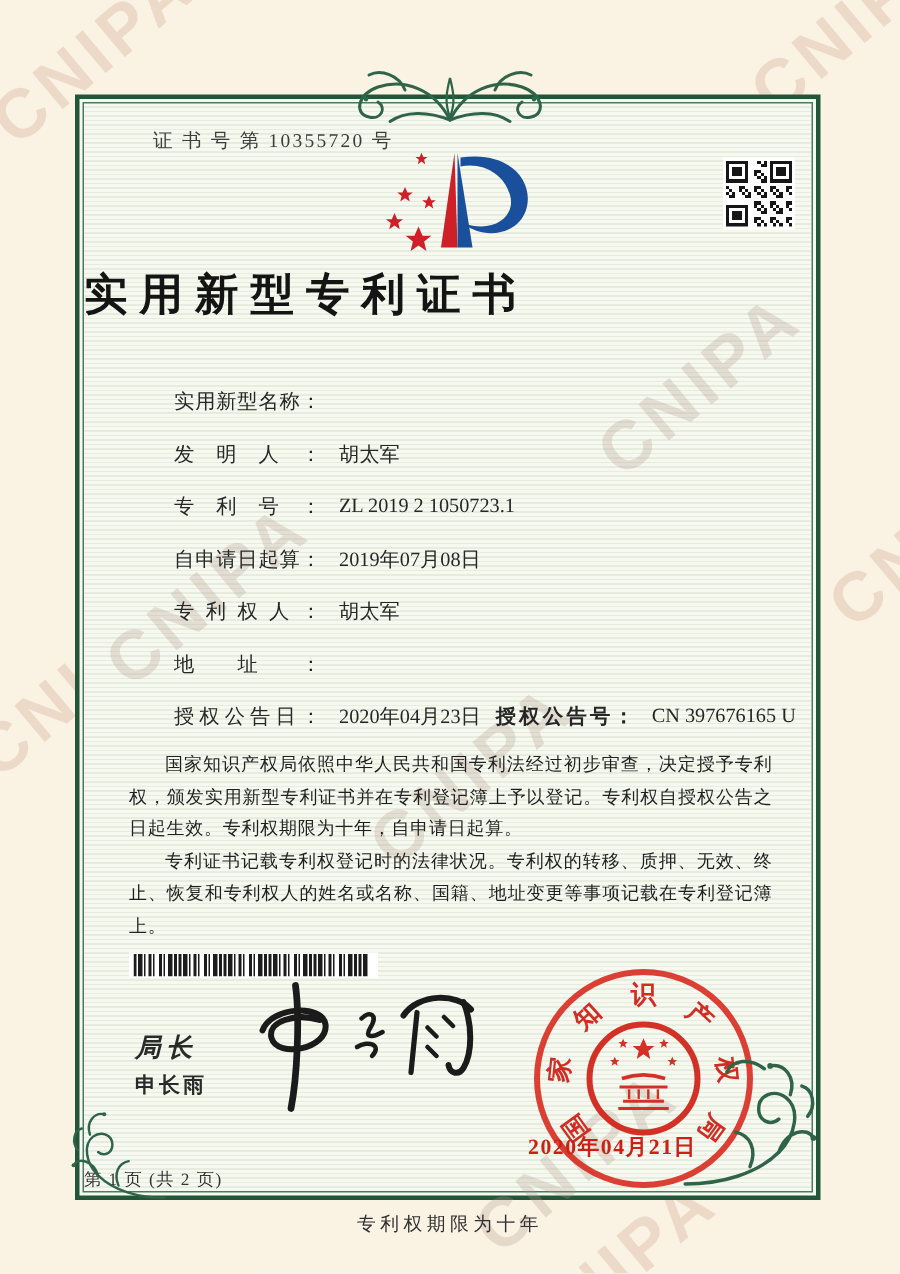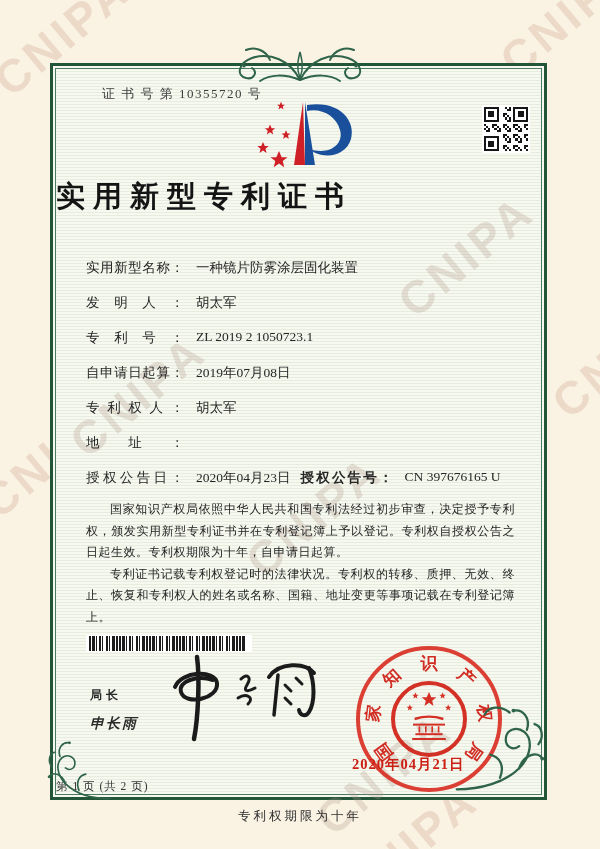--- a/index.html
+++ b/index.html
@@ -16,36 +16,36 @@
   .cert-inner{position:absolute;inset:2px;border:1px solid #4a7a60;
         background:repeating-linear-gradient(180deg,#f7f9f1 0px,#f7f9f1 2px,#e6edde 2px,#e6edde 3px);}
   
   .cert-no{position:absolute;left:46px;top:16px;font-size:13px;letter-spacing:1.5px;color:#3d3d3d;}
   .logo{position:absolute;left:196px;top:30px;width:116px;height:78px;}
   .qr{position:absolute;left:426px;top:36px;width:48px;height:48px;background:#fff;padding:2px;box-sizing:border-box;}
   .title{position:absolute;left:0;top:108px;width:100%;text-align:left;
          font-size:29px;font-weight:700;letter-spacing:8px;color:#141414;}
   
   .fields{position:absolute;left:30px;right:22px;top:190px;}
-  .field-row{display:flex;align-items:flex-start;height:35px;font-size:13.5px;color:#262626;}
+  .field-row{display:flex;align-items:flex-start;height:35px;font-size:13.5px;color:#262626;margin-left:30px;}
   .field-label{display:inline-block;width:98px;text-align:justify;text-align-last:justify;flex:none;}
   .field-value{padding-left:12px;white-space:nowrap;}
   .field-row.address .field-value{font-size:11px;letter-spacing:-0.3px;padding-top:2px;}
   .field-label.second{width:92px;margin-left:10px;font-weight:bold;}
   
   .paras{position:absolute;left:30px;right:26px;top:430px;}
   .paras p{margin:0;text-indent:2em;font-size:12px;line-height:1.8;letter-spacing:0.5px;
            color:#1f1f1f;text-align:justify;}
   
   .barcode{position:absolute;left:30px;top:566px;width:160px;height:15px;background:#fff;padding:1px 3px;box-sizing:content-box;}
   
   .signer-title{position:absolute;left:34px;top:618px;font-family:"Liberation Sans","DejaVu Sans",sans-serif;
-        font-size:12px;font-weight:600;letter-spacing:4px;color:#2a2a2a;}
+        font-size:17px;font-weight:600;letter-spacing:4px;color:#2a2a2a;font-style:italic;}
   .signer-name{position:absolute;left:34px;top:646px;font-family:"Liberation Sans","DejaVu Sans",sans-serif;
-        font-size:14px;font-weight:600;letter-spacing:2px;color:#2a2a2a;font-style:italic;}
+        font-size:14px;font-weight:600;letter-spacing:2px;color:#2a2a2a;}
   .signature{position:absolute;left:105px;top:580px;width:168px;height:98px;}
   
   .seal{position:absolute;left:300px;top:577px;width:146px;height:146px;
         border:4px solid rgba(216,33,22,0.9);border-radius:50%;box-sizing:border-box;opacity:0.95;}
   .seal-char{position:absolute;left:50%;top:50%;font-size:17px;font-weight:700;color:#d0231a;
         font-family:"Liberation Serif","DejaVu Serif",serif;}
   .emblem{position:absolute;left:50%;top:50%;width:80px;height:80px;transform:translate(-50%,-50%);}
   .seal-date{position:absolute;left:296px;top:686px;width:176px;text-align:left;
         font-size:14.5px;font-weight:600;letter-spacing:1px;color:#cd2015;}
   
@@ -184,21 +184,20 @@
             <rect x="17" y="20" width="1" height="1" fill="#161616"></rect>
             <rect x="20" y="20" width="1" height="1" fill="#161616"></rect>
           </svg>
       </div>
 
       <div class="title">实用新型专利证书</div>
 
       <div class="fields">
         <div class="field-row">
           <span class="field-label">实用新型名称：</span>
-          <span class="field-value">一种镜片防雾涂层固化装置</span>
         </div>
         <div class="field-row">
           <span class="field-label">发明人：</span>
           <span class="field-value">胡太军</span>
         </div>
         <div class="field-row">
           <span class="field-label">专利号：</span>
           <span class="field-value">ZL 2019 2 1050723.1</span>
         </div>
         <div class="field-row">

